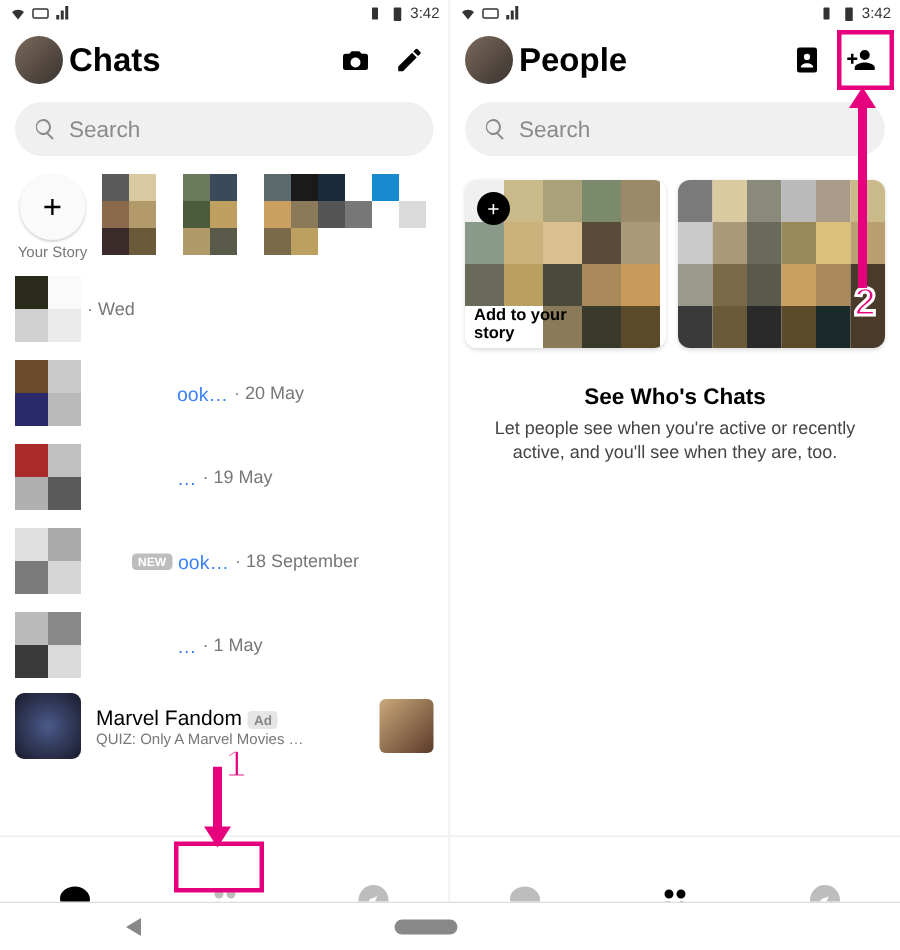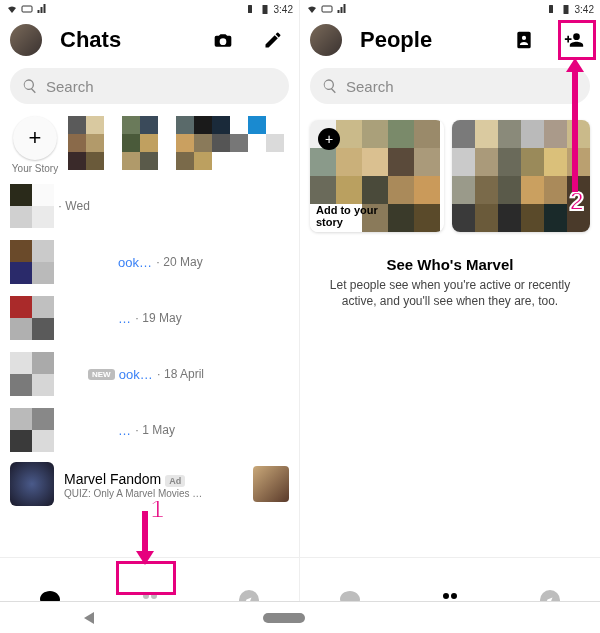--- a/index.html
+++ b/index.html
@@ -6,21 +6,21 @@
   html, body { width: 600px; height: 633px; font-family: -apple-system, Helvetica, Arial, sans-serif; background:#fff; overflow:hidden; }
   .phones { display:flex; width:600px; height:601px; }
   .phone { width:300px; height:601px; background:#fff; position:relative; overflow:hidden; display:flex; flex-direction:column; border-right:1px solid #eee;}
   .phone:last-child { border-right:none; }
   
   .status { height:18px; display:flex; justify-content:space-between; align-items:center; padding:0 6px; font-size:10px; color:#333; }
   .status .sicons { display:flex; gap:3px; align-items:center; }
   .status svg { width:12px; height:12px; fill:#333; }
   .status .time { font-weight:400; }
   
-  .header { height:44px; display:flex; align-items:center; padding:0 10px; gap:18px; }
+  .header { height:44px; display:flex; align-items:center; padding:0 10px; gap:4px; }
   .avatar { width:32px; height:32px; border-radius:50%; background:linear-gradient(135deg,#7a6a5a,#3a3230); flex:none; }
   .header h1 { font-size:22px; font-weight:700; flex:1; }
   .hicon { width:32px; height:32px; flex:none; display:flex; align-items:center; justify-content:center; }
   .hicon svg { width:20px; height:20px; fill:#000; }
   
   .search { margin:6px 10px; height:36px; background:#f0f0f0; border-radius:18px; display:flex; align-items:center; padding:0 12px; gap:8px; }
   .search svg { width:16px; height:16px; fill:#8a8a8a; }
   .search span { color:#8a8a8a; font-size:15px; }
   
   .storyrow { padding:6px 10px 4px; display:flex; gap:8px; align-items:flex-start; }
@@ -217,21 +217,21 @@
         <div class="chatpix">
           <div style="top:0;left:0;width:22px;height:22px;background:#e0e0e0"></div>
             <div style="top:0;left:22px;width:22px;height:22px;background:#aaa"></div>
           <div style="top:22px;left:0;width:22px;height:22px;background:#7a7a7a"></div>
             <div style="top:22px;left:22px;width:22px;height:22px;background:#d6d6d6"></div>
         </div>
         <div class="chattext">
             <span style="width:30px"></span>
             <span class="newbadge">NEW</span>
             <span class="preview">ook…</span>
-            <span class="date">· <span>18 April</span></span>
+            <span class="date">· <span>18 September</span></span>
           </div>
       </div>
       <div class="chatitem">
         <div class="chatpix">
           <div style="top:0;left:0;width:22px;height:22px;background:#bababa"></div>
             <div style="top:0;left:22px;width:22px;height:22px;background:#888"></div>
           <div style="top:22px;left:0;width:22px;height:22px;background:#3a3a3a"></div>
             <div style="top:22px;left:22px;width:22px;height:22px;background:#dadada"></div>
         </div>
         <div class="chattext">
@@ -391,21 +391,21 @@
               <div class="mcell" style="background:#2a2a2a"></div>
               <div class="mcell" style="background:#5a4a2a"></div>
               <div class="mcell" style="background:#1a2a2a"></div>
               <div class="mcell" style="background:#4a3a2a"></div>
             </div>
         </div>
       </div>
     </div>
 
     <div class="promo">
-      <h2>See Who's Marvel</h2>
+      <h2>See Who's Chats</h2>
       <p>Let people see when you're active or recently active, and you'll see when they are, too.</p>
     </div>
 
     <div style="flex:1"></div>
 
     <div class="tabs">
       <div class="tab">
           <svg viewBox="0 0 24 24">
             <path d="M12 3C6.5 3 2 6.6 2 11c0 2.4 1.3 4.5 3.4 6L4 21l4.6-2c1.1.3 2.2.5 3.4.5 5.5 0 10-3.6 10-8S17.5 3 12 3z"></path>
           </svg>

